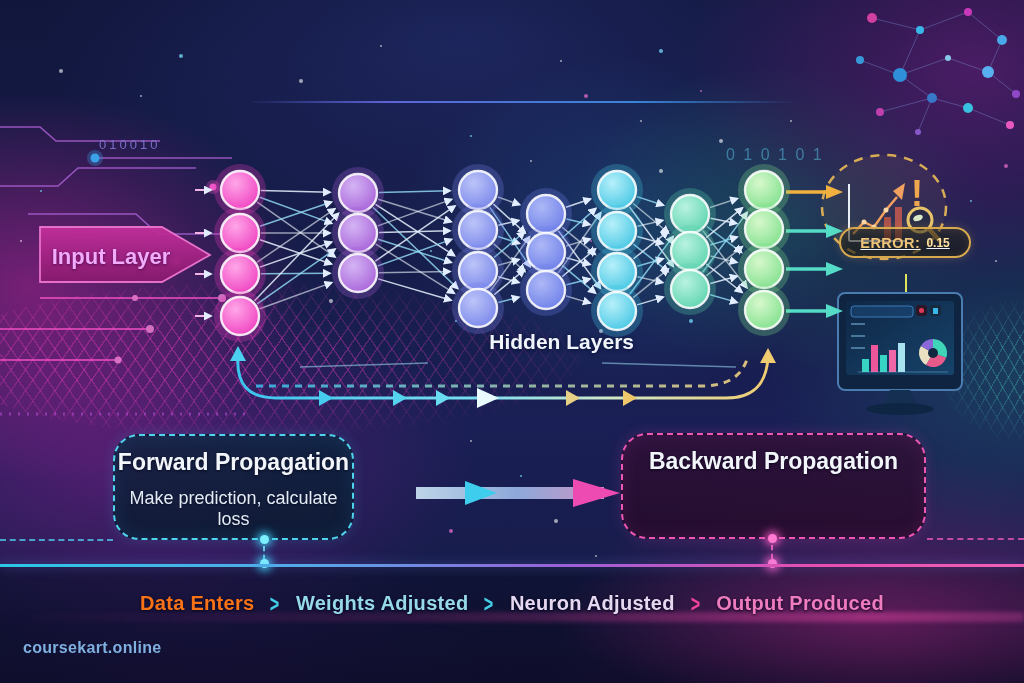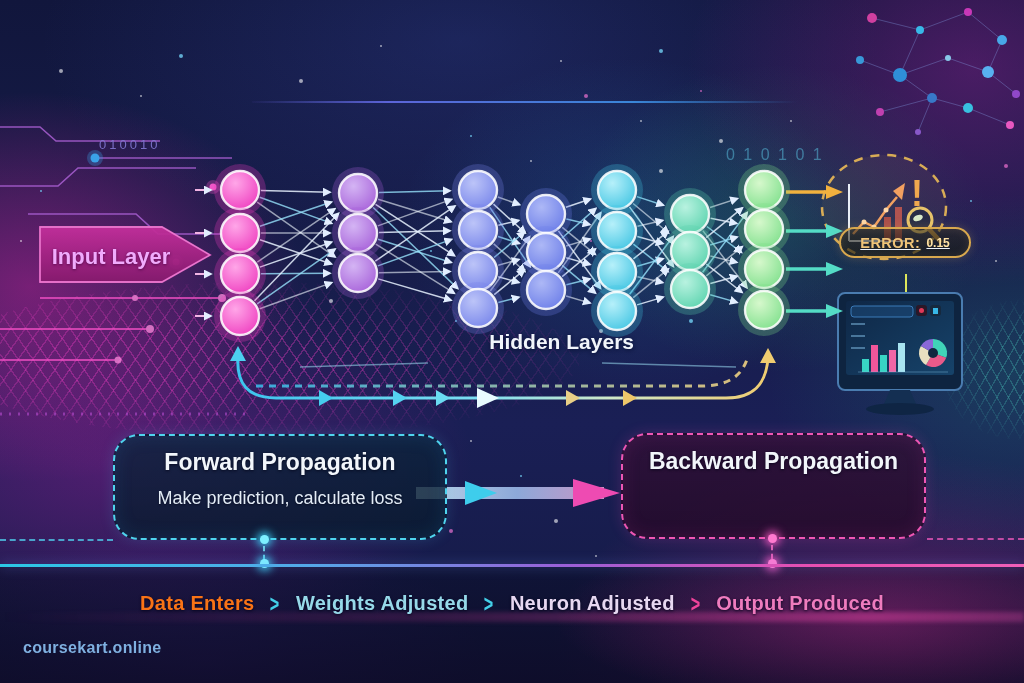--- a/index.html
+++ b/index.html
@@ -49,21 +49,21 @@
     font-size:22px;font-weight:bold;color:#f0abfc;text-shadow:0 1px 3px rgba(60,0,60,.7);}
   .hidden-label{position:absolute;left:400px;top:330px;width:234px;text-align:right;
     font-size:21px;font-weight:bold;color:#f1f5fb;text-shadow:0 1px 4px rgba(0,10,40,.8);}
   .error-badge{position:absolute;left:839px;top:227px;width:132px;height:31px;border-radius:16px;
     border:2px solid #d8a84e;background:linear-gradient(180deg, rgba(40,38,26,0.55), rgba(20,22,16,0.65));
     display:flex;align-items:center;justify-content:center;gap:6px;
     box-shadow:0 0 10px rgba(216,168,78,0.25), inset 0 0 8px rgba(240,200,120,0.12);text-decoration:underline;}
   .error-label{font-size:14.5px;font-weight:bold;color:#f0c478;letter-spacing:.5px;}
   .error-value{font-size:12px;font-weight:bold;color:#ffe2a4;}
   .box{position:absolute;height:106px;border-radius:26px;text-align:center;padding-top:13px;}
-  .box.forward{left:113px;top:434px;width:334px;border:2px dashed #4fd4ee;
+  .box.forward{left:113px;top:434px;width:241px;border:2px dashed #4fd4ee;
     background:linear-gradient(180deg, rgba(12,36,60,0.80), rgba(9,26,46,0.82));
     box-shadow:0 0 14px rgba(60,190,230,0.18), inset 0 0 18px rgba(40,120,180,0.18);}
   .box.backward{left:621px;top:433px;width:305px;border:2px dashed #ee56b4;
     background:linear-gradient(180deg, rgba(50,16,54,0.80), rgba(36,10,40,0.84));
     box-shadow:0 0 14px rgba(230,70,170,0.2), inset 0 0 18px rgba(180,50,140,0.16);text-align:center;}
   .box-title{font-size:23px;font-weight:bold;color:#f2f6fb;text-shadow:0 1px 3px rgba(0,0,20,.7);}
   .box-sub{font-size:18px;margin-top:12px;color:#e3ecf6;text-shadow:0 1px 2px rgba(0,0,20,.6);}
   .gdot{position:absolute;width:9px;height:9px;border-radius:50%;}
   .gdot.cyan{background:#7df0ff;box-shadow:0 0 9px 3px rgba(60,220,255,0.85);}
   .gdot.pink{background:#ff7ad0;box-shadow:0 0 9px 3px rgba(255,90,200,0.85);}

